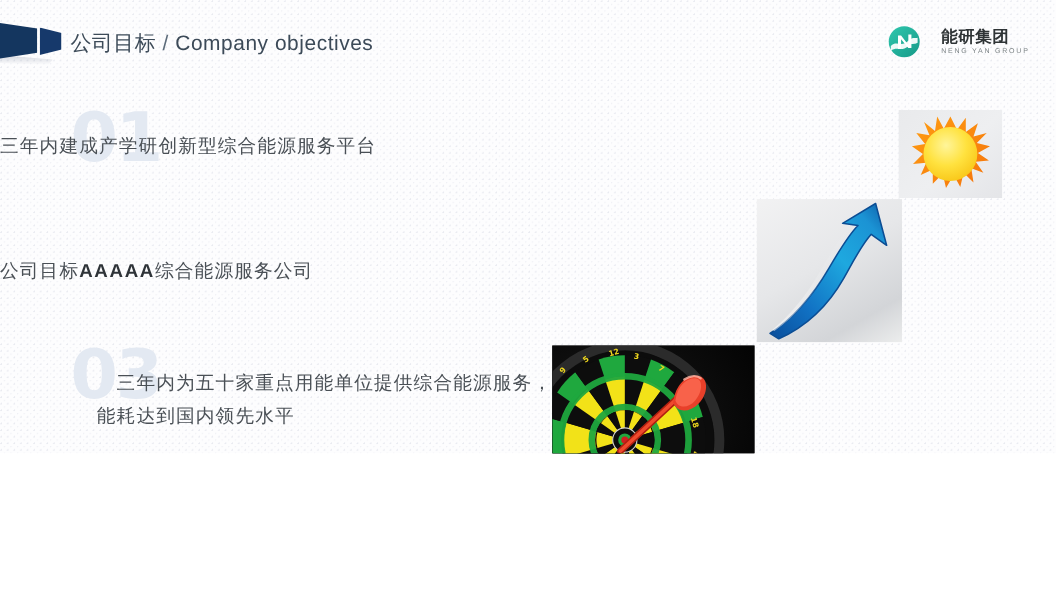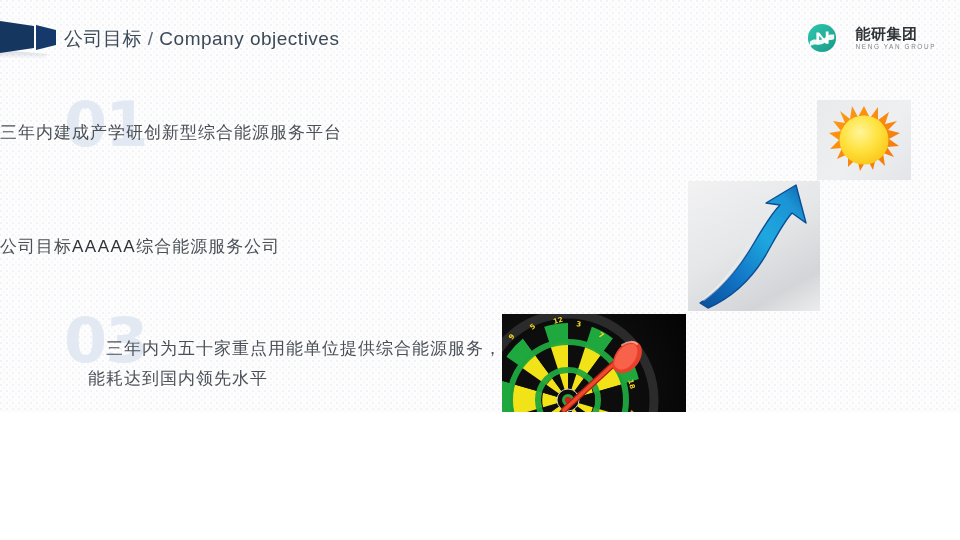--- a/index.html
+++ b/index.html
@@ -56,21 +56,21 @@
     position:absolute;left:64px;top:-24px;
     font-family:"DejaVu Sans",sans-serif;
     font-size:62px;font-weight:bold;
     color:#e3e9f2;letter-spacing:-2px;line-height:1;
     user-select:none;pointer-events:none;
   }
   .obj .txt{
     position:relative;padding-right:10px;
     font-size:17px;color:#4a5056;line-height:1.75;letter-spacing:1px;
   }
-  .obj .txt b{font-weight:normal;color:#2e3338;letter-spacing:1.5px;}
+  .obj .txt b{font-weight:bold;color:#2e3338;letter-spacing:1.5px;}
   .obj.o3 .txt{padding-left:88px;}
   .obj.o3 .txt .indent{display:inline-block;width:18px;}
 
   
   .pic{position:absolute;overflow:hidden;}
 
   
   #pic-sun{left:817px;top:100px;width:94px;height:80px;
     background:linear-gradient(135deg,#e9eaec 0%,#eeeff1 55%,#e4e5e8 100%);}
   #pic-sun svg{display:block;}

